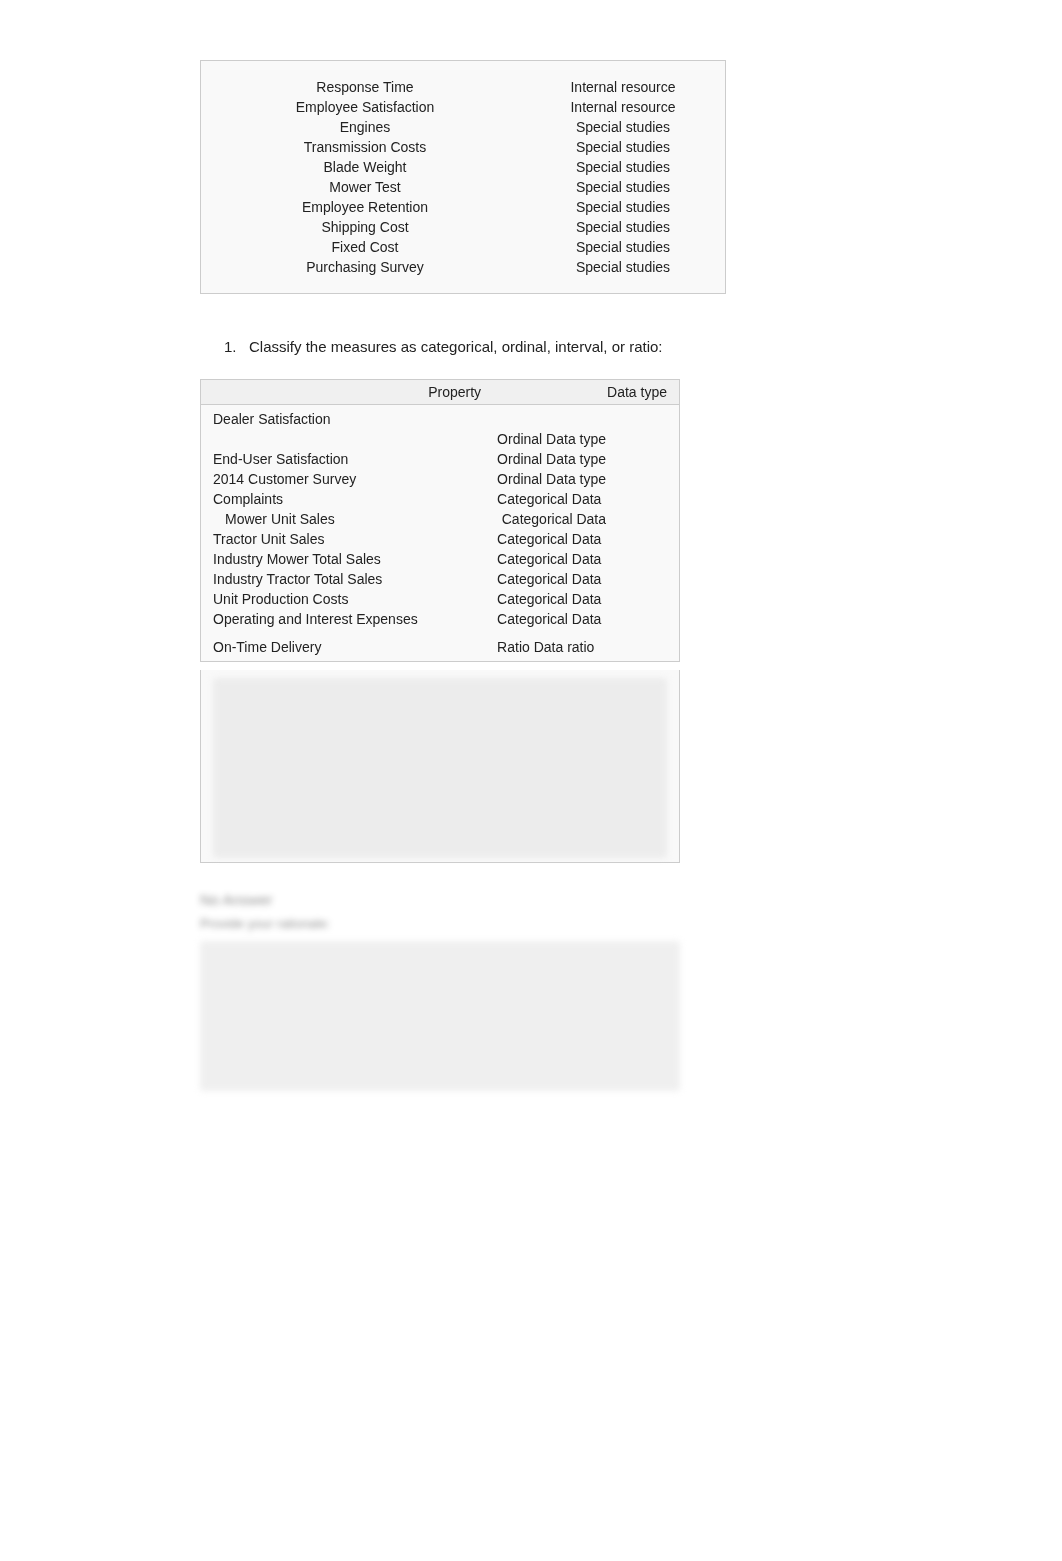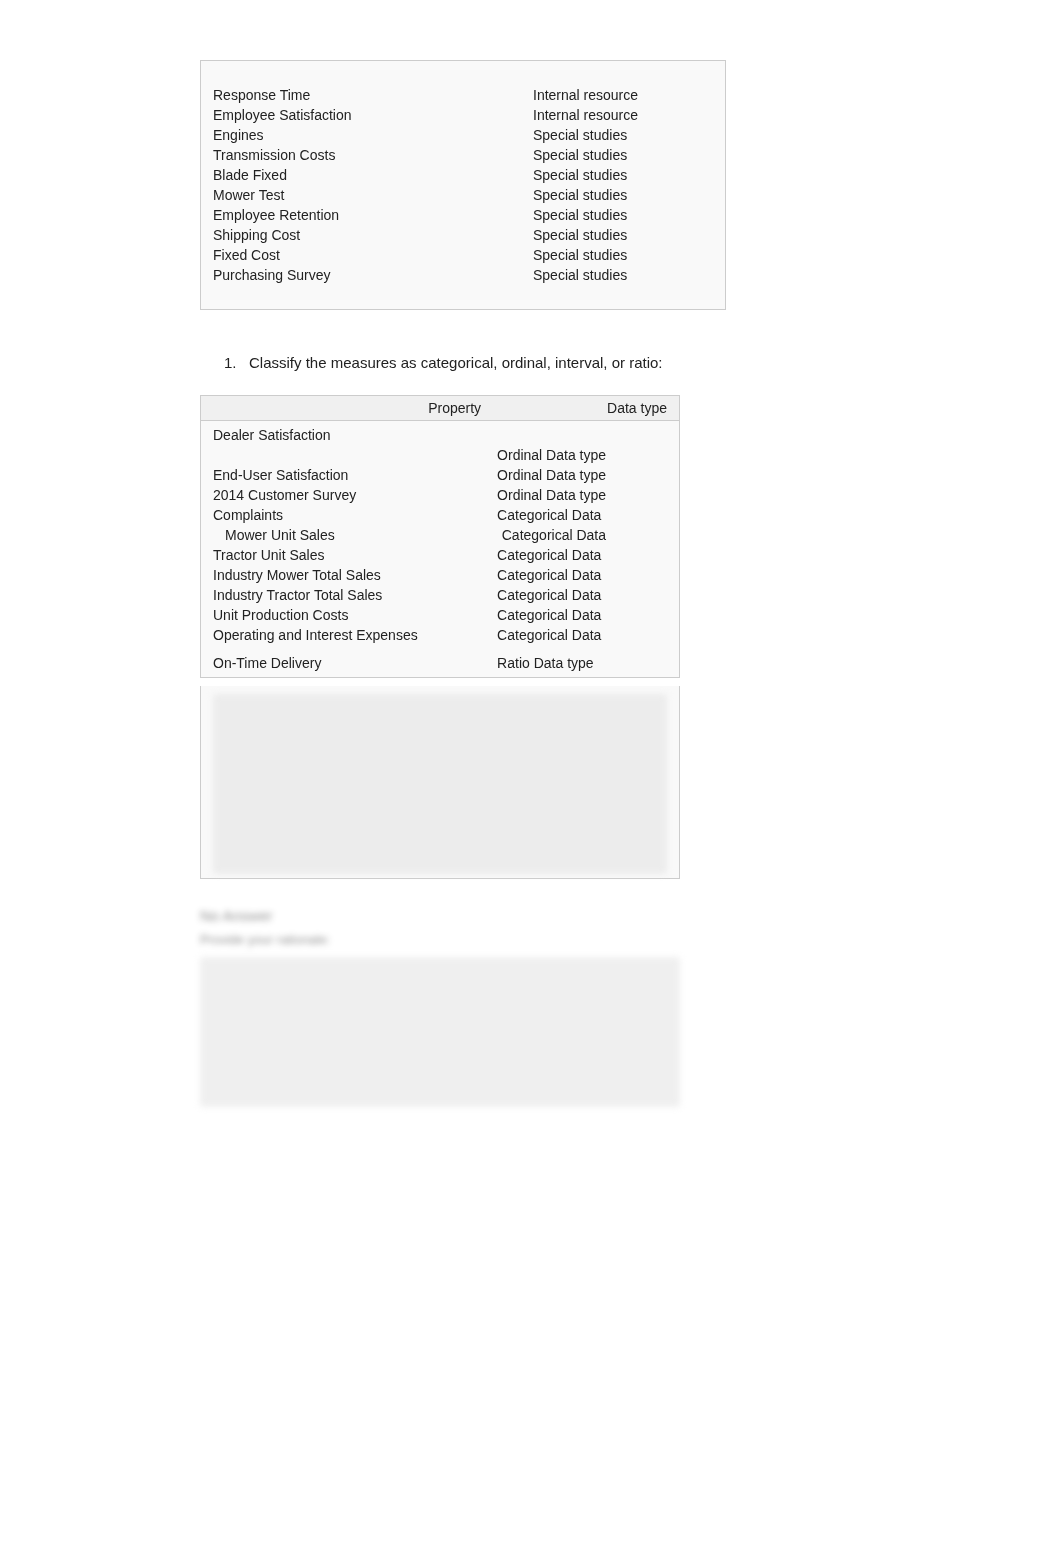--- a/index.html
+++ b/index.html
@@ -13,24 +13,25 @@
       padding: 60px 200px;
     }
 
     .section {
       margin-bottom: 24px;
     }
 
     .table-container {
       border: 1px solid #ccc;
       background: #f9f9f9;
-      padding: 24px 12px;
+      padding: 16px 12px;
       margin-bottom: 20px;
       display: inline-block;
       min-width: 480px;
+      text-align: center;
     }
 
     .two-col-row {
       display: flex;
       padding: 2px 0;
     }
 
     .col-left {
       width: 320px;
       padding-right: 16px;
@@ -138,21 +139,21 @@
     </div>
         <div class="two-col-row">
       <div class="col-left">Engines</div>
       <div class="col-right">Special studies</div>
     </div>
         <div class="two-col-row">
       <div class="col-left">Transmission Costs</div>
       <div class="col-right">Special studies</div>
     </div>
         <div class="two-col-row">
-      <div class="col-left">Blade Fixed</div>
+      <div class="col-left">Blade Weight</div>
       <div class="col-right">Special studies</div>
     </div>
         <div class="two-col-row">
       <div class="col-left">Mower Test</div>
       <div class="col-right">Special studies</div>
     </div>
         <div class="two-col-row">
       <div class="col-left">Employee Retention</div>
       <div class="col-right">Special studies</div>
     </div>
@@ -224,21 +225,21 @@
       <div class="col-left" style="width:300px;">Unit Production Costs</div>
       <div class="col-right" style="">Categorical Data</div>
     </div>
         <div class="data-row">
       <div class="col-left" style="width:300px;">Operating and Interest Expenses</div>
       <div class="col-right" style="">Categorical Data</div>
     </div>
         <div class="spacer-row"></div>
         <div class="data-row">
       <div class="col-left" style="width:300px;">On-Time Delivery</div>
-      <div class="col-right" style="">Ratio Data type</div>
+      <div class="col-right" style="">Ratio Data ratio</div>
     </div>
       </div>
   </div>
 </div>
 
 <div class="data-table" style="margin-top:0; border-top:none;">
   <div class="blurred-section data-table-body">
     <div class="blurred-block"></div>
   </div>
 </div>

